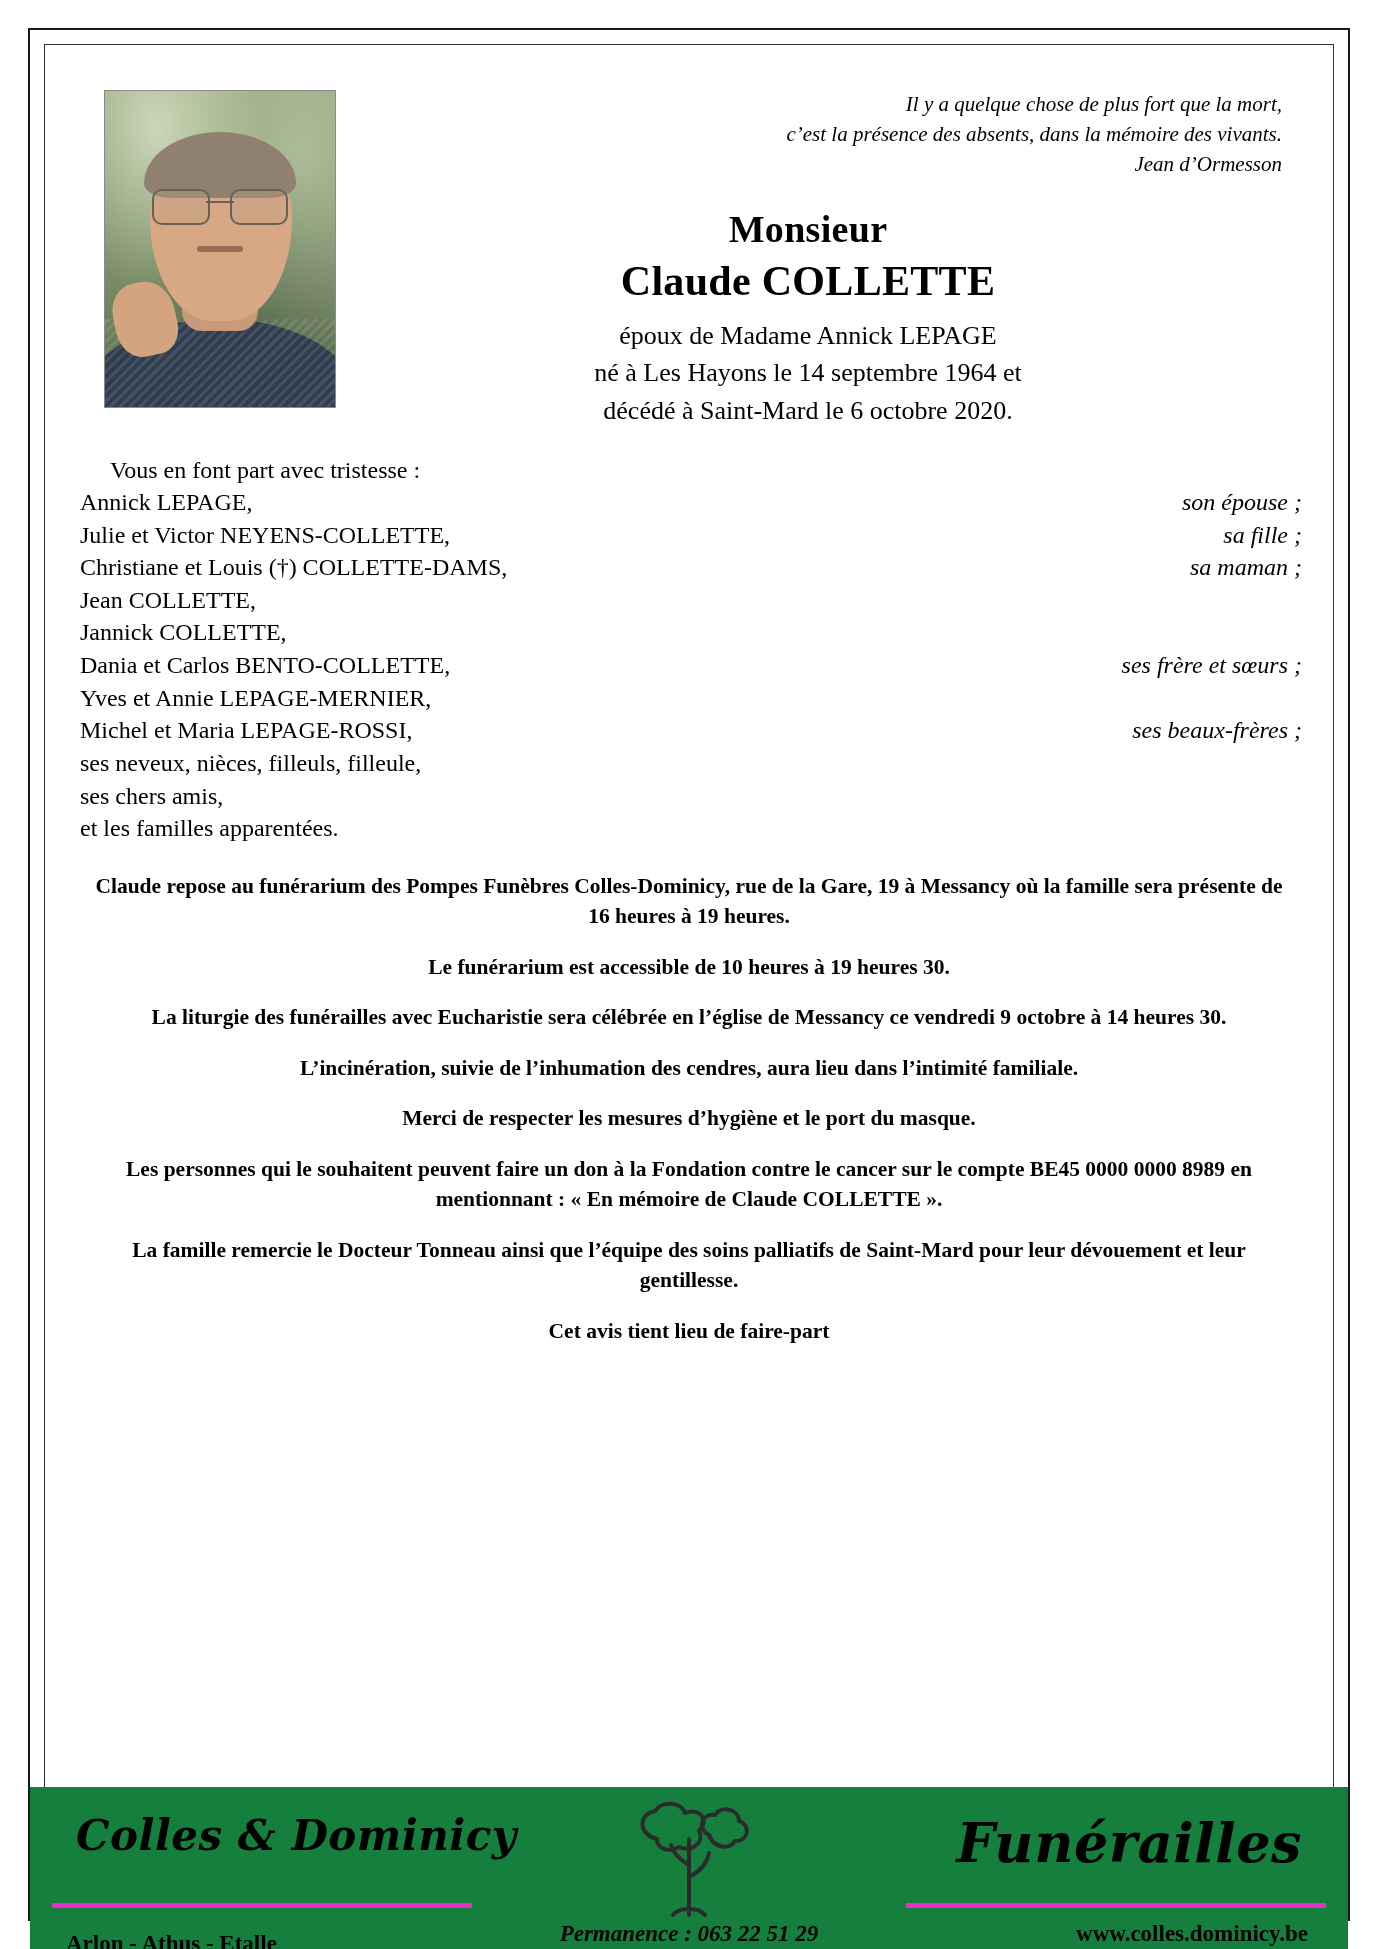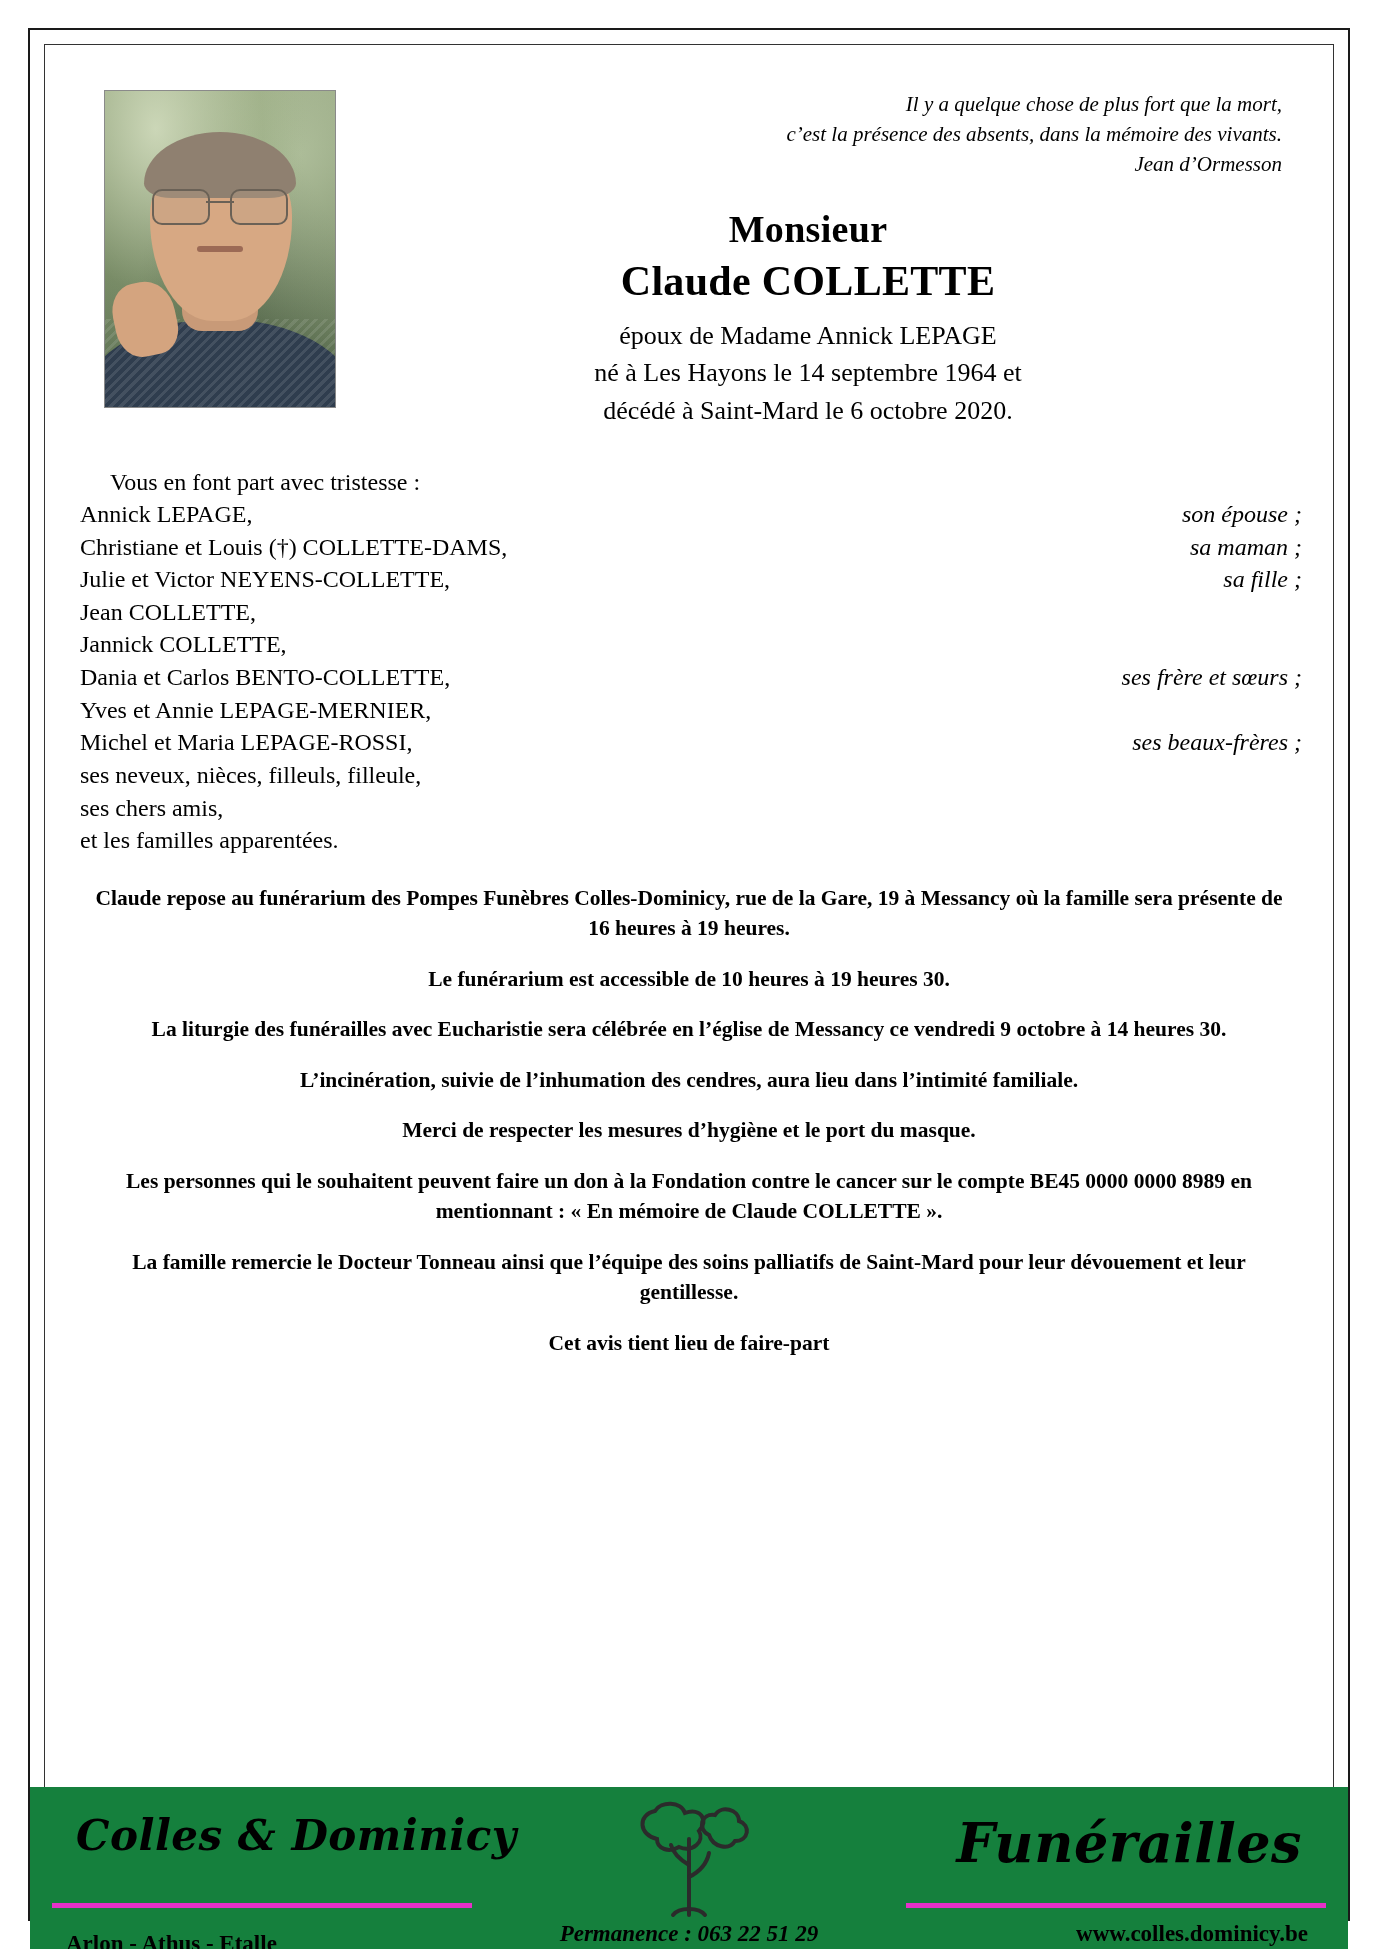--- a/index.html
+++ b/index.html
@@ -194,21 +194,21 @@
   }
   .title-name {
     font-size: 42px;
     font-weight: bold;
     margin: 0 0 12px 0;
     letter-spacing: 0.3px;
   }
   .subline {
     font-size: 26px;
     line-height: 1.44;
-    margin: 12px;
+    margin: 0;
   }
 
   
   .family {
     margin-top: 28px;
     padding: 0 14px 0 18px;
   }
   .family-intro {
     font-size: 24px;
     margin-bottom: 2px;
@@ -370,26 +370,26 @@
     </div>
 
     <div class="family">
       <div class="family-intro">Vous en font part avec tristesse :</div>
       <div id="family-rows">
           <div class="fam-row">
             <span class="fam-name">Annick LEPAGE,</span>
             <span class="fam-rel">son épouse ;</span>
           </div>
           <div class="fam-row">
+            <span class="fam-name">Julie et Victor NEYENS-COLLETTE,</span>
+            <span class="fam-rel">sa fille ;</span>
+          </div>
+          <div class="fam-row">
             <span class="fam-name">Christiane et Louis (†) COLLETTE-DAMS,</span>
             <span class="fam-rel">sa maman ;</span>
-          </div>
-          <div class="fam-row">
-            <span class="fam-name">Julie et Victor NEYENS-COLLETTE,</span>
-            <span class="fam-rel">sa fille ;</span>
           </div>
           <div class="fam-row">
             <span class="fam-name">Jean COLLETTE,</span>
             <span class="fam-rel"></span>
           </div>
           <div class="fam-row">
             <span class="fam-name">Jannick COLLETTE,</span>
             <span class="fam-rel"></span>
           </div>
           <div class="fam-row">

